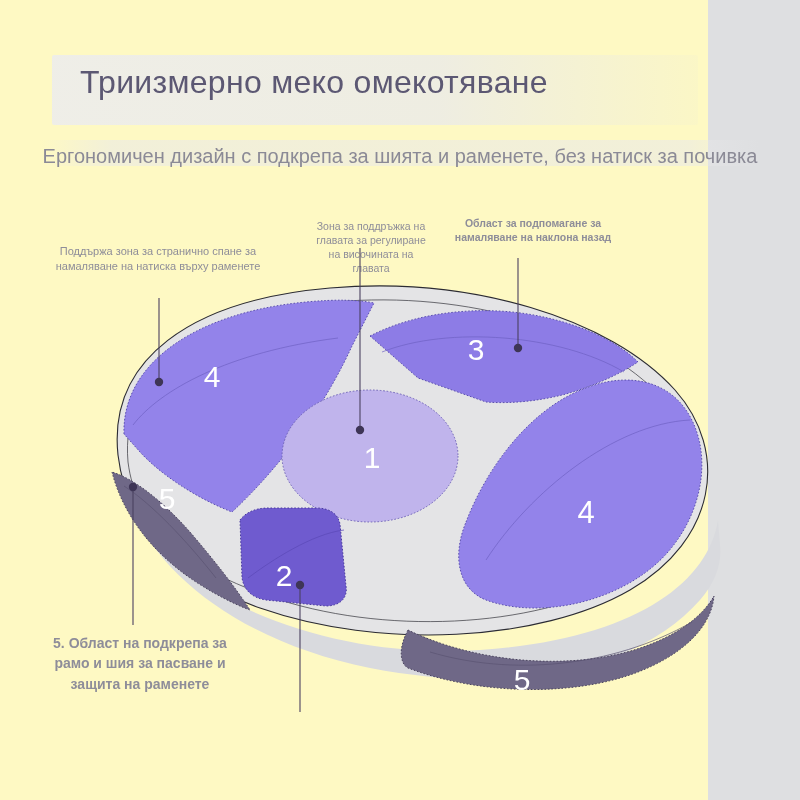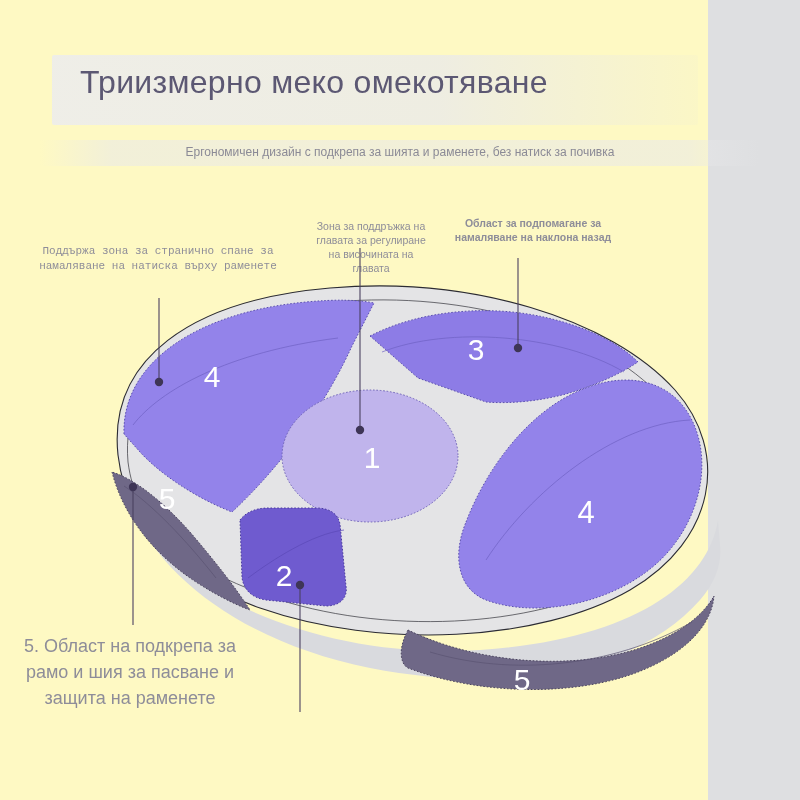--- a/index.html
+++ b/index.html
@@ -49,37 +49,37 @@
     width: 720px;
     height: 26px;
     background: linear-gradient(90deg, rgba(229,230,232,0.0) 0%, rgba(232,232,234,0.55) 10%, rgba(232,232,234,0.55) 90%, rgba(229,230,232,0.0) 100%);
   }
   .page-subtitle {
     position: absolute;
     left: 40px;
     top: 145px;
     width: 720px;
     text-align: center;
-    font-size: 12px;
+    font-size: 20px;
     color: #8b8a96;
     white-space: nowrap;
   }
 
   
   .ann {
     position: absolute;
     color: #8e8d99;
     line-height: 1.32;
     text-align: center;
     white-space: pre-line;
   }
   .ann.a1 { left: 274px; top: 182px; width: 194px; font-size: 10.5px; margin-top: 38px; }
   .ann.a3 { left: 425px; top: 217px; width: 216px; font-size: 10.5px; font-weight: bold; }
-  .ann.a4 { left: 18px;  top: 244px; width: 280px; font-size: 11px; font-family: Liberation Mono, monospace; }
-  .ann.a5 { left: 8px;  top: 633px; width: 244px; font-size: 18px; line-height: 1.45; }
+  .ann.a4 { left: 18px;  top: 244px; width: 280px; font-size: 11px; }
+  .ann.a5 { left: 18px;  top: 633px; width: 244px; font-size: 14px; line-height: 1.45; font-weight: bold; }
   .ann.a2 { left: 30px;  top: 723px; width: 540px; font-size: 13.5px; }
 
   
   #illus {
     position: absolute;
     left: 0;
     top: 0;
     width: 800px;
     height: 800px;
     pointer-events: none;

